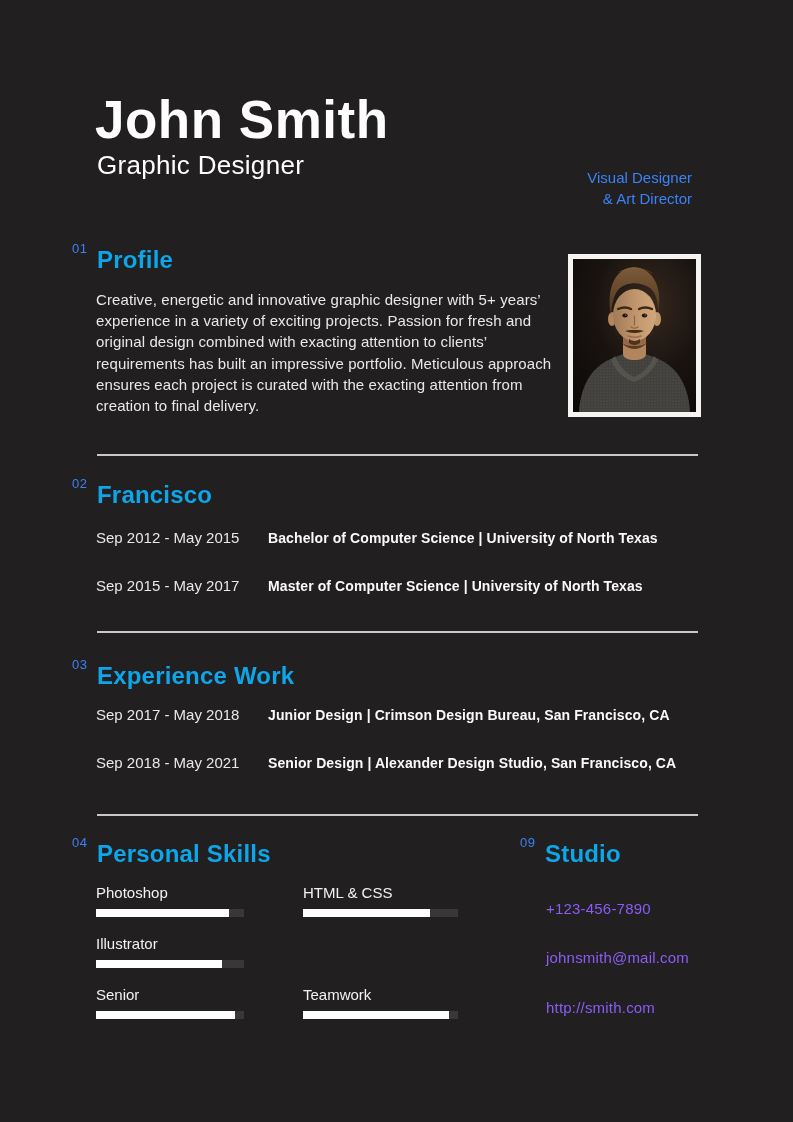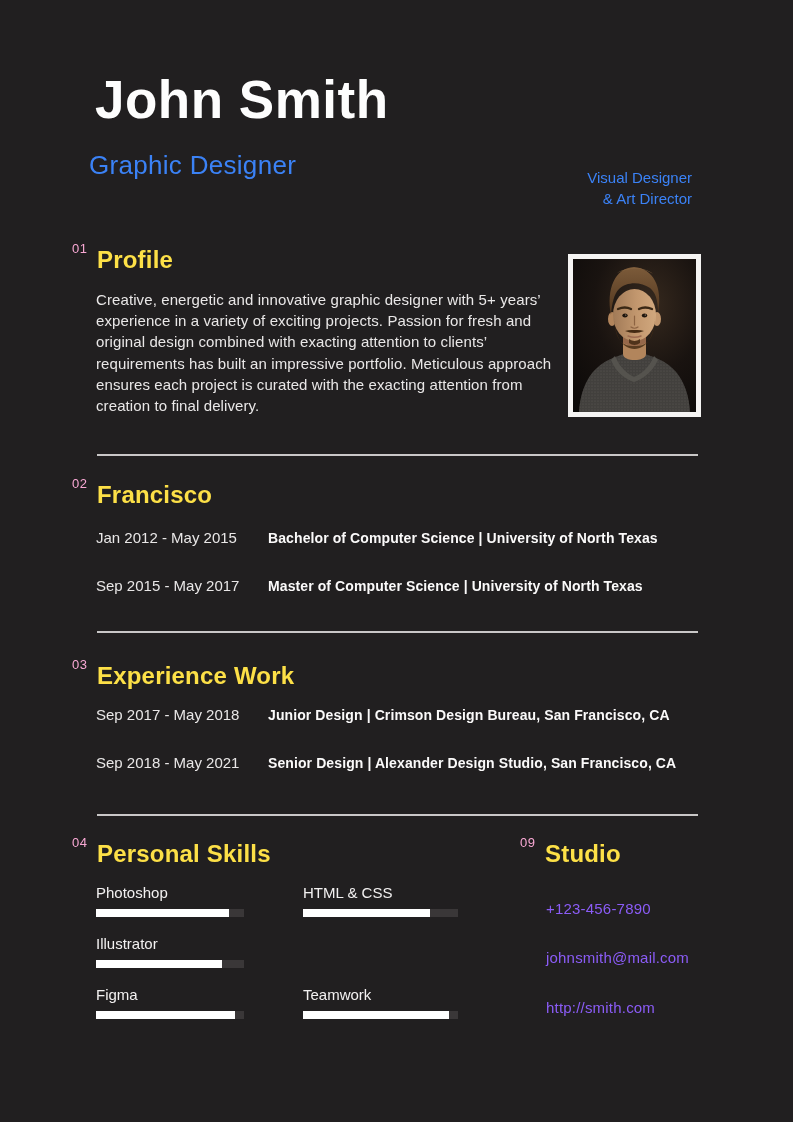--- a/index.html
+++ b/index.html
@@ -7,28 +7,28 @@
     position:relative;
     width:793px;height:1122px;
     background:#211f20;
     overflow:hidden;
     font-family:"Liberation Sans", sans-serif;
     color:#fdfcfc;
   }
   .abs{position:absolute;}
 
   
-  .name{left:95px;top:72px;font-size:53px;font-weight:700;line-height:1.05;letter-spacing:0.5px;color:#fdfdfd;}
-  .role{left:89px;top:150px;font-size:26px;font-weight:400;color:#3b82f6;letter-spacing:0.3px;}
+  .name{left:95px;top:92px;font-size:53px;font-weight:700;line-height:1.05;letter-spacing:0.5px;color:#fdfdfd;}
+  .role{left:97px;top:150px;font-size:26px;font-weight:400;color:#ffffff;letter-spacing:0.3px;}
   .tagline{right:101px;top:167px;text-align:right;font-size:15px;line-height:21px;color:#3b82f6;}
 
   
   .sec-head{position:absolute;}
-  .sec-num{position:absolute;left:-25px;top:-5px;font-size:13px;font-weight:400;color:#f9a8d4;letter-spacing:0.5px;}
-  .sec-title{font-size:24px;font-weight:700;letter-spacing:0.2px;color:#fde047;}
+  .sec-num{position:absolute;left:-25px;top:-5px;font-size:13px;font-weight:400;color:#3b82f6;letter-spacing:0.5px;}
+  .sec-title{font-size:24px;font-weight:700;letter-spacing:0.2px;color:#0ea5e9;}
 
   .profile-body{left:96px;top:289px;width:462px;font-size:15px;line-height:21.2px;color:#e9e7e7;letter-spacing:0.1px;}
 
   .photo-frame{left:568px;top:254px;width:123px;height:153px;border:5px solid #f5f4f3;background:#0b0908;}
   .photo-frame svg{display:block;}
 
   .divider{left:97px;width:601px;height:2px;background:#c9c7c7;}
 
   .row{position:absolute;left:96px;display:flex;align-items:baseline;white-space:nowrap;}
   .row-date{width:152px;flex:none;font-size:15px;color:#e9e7e7;}
@@ -110,21 +110,21 @@
     </svg>
   </div>
 
   <div class="abs divider" style="top:454px"></div>
 
   <div class="sec-head" style="left:97px;top:481px">
     <span class="sec-num">02</span>
     <span class="sec-title">Francisco</span>
   </div>
   <div class="row" style="top:529px">
-    <span class="row-date">Jan 2012 - May 2015</span>
+    <span class="row-date">Sep 2012 - May 2015</span>
     <span class="row-detail">Bachelor of Computer Science | University of North Texas</span>
   </div>
   <div class="row" style="top:577px">
     <span class="row-date">Sep 2015 - May 2017</span>
     <span class="row-detail">Master of Computer Science | University of North Texas</span>
   </div>
 
   <div class="abs divider" style="top:631px"></div>
 
   <div class="sec-head" style="left:97px;top:662px">
@@ -153,21 +153,21 @@
       <div class="fill" style="width: 85%;"></div>
     </div>
   </div>
   <div class="skill" style="left:96px;top:884px">
     <div class="skill-label">Photoshop</div>
     <div class="bar bar-c1">
       <div class="fill" style="width: 90%;"></div>
     </div>
   </div>
   <div class="skill" style="left:96px;top:986px">
-    <div class="skill-label">Figma</div>
+    <div class="skill-label">Senior</div>
     <div class="bar bar-c1">
       <div class="fill" style="width: 94%;"></div>
     </div>
   </div>
 
   <div class="skill" style="left:303px;top:884px">
     <div class="skill-label">HTML &amp; CSS</div>
     <div class="bar bar-c2">
       <div class="fill" style="width: 82%;"></div>
     </div>

